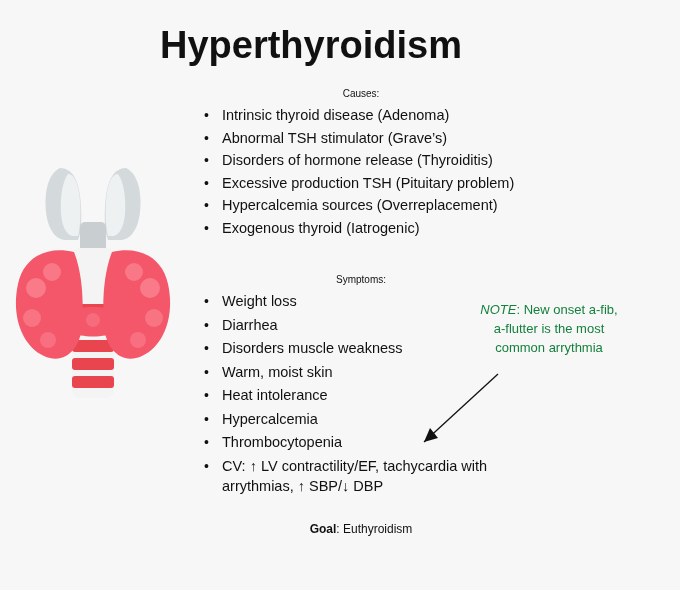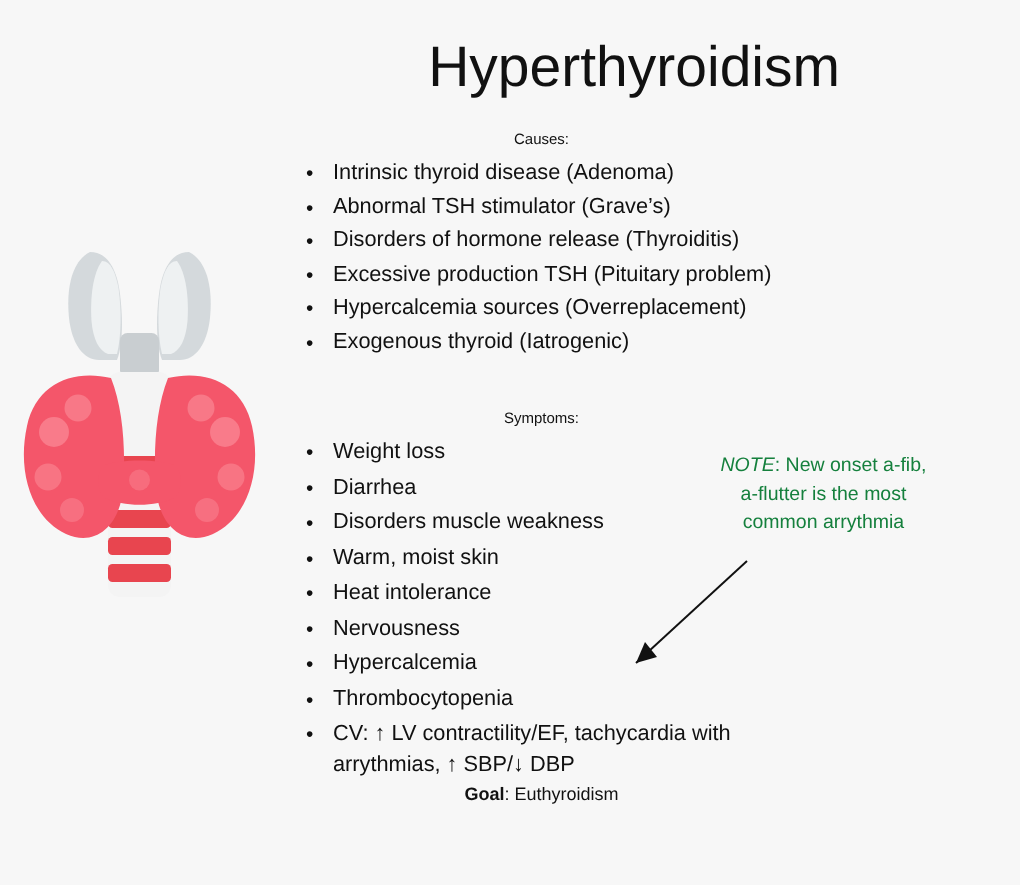--- a/index.html
+++ b/index.html
@@ -20,23 +20,23 @@
     width: 680px;
     height: 590px;
   }
 
   
   #title {
     position: absolute;
     top: 24px;
     left: 160px;
     width: 400px;
-    text-align: right;
+    text-align: left;
     font-size: 38px;
-    font-weight: 400;
+    font-weight: 700;
     letter-spacing: 0px;
     color: #111;
   }
 
   
   #thyroid-illustration {
     position: absolute;
     left: 8px;
     top: 160px;
     width: 170px;
@@ -182,21 +182,20 @@
     </div>
 
     <div id="symptoms-block">
       <div class="section-heading" id="symptoms-heading">Symptoms:</div>
       <ul class="bullets" id="symptoms-list">
         <li>Weight loss</li>
         <li>Diarrhea</li>
         <li>Disorders muscle weakness</li>
         <li>Warm, moist skin</li>
         <li>Heat intolerance</li>
-        <li>Nervousness</li>
         <li>Hypercalcemia</li>
         <li>Thrombocytopenia</li>
         <li class="cv-item">
           <span>CV: ↑ LV contractility/EF, tachycardia with</span><br>
           <span>arrythmias, ↑ SBP/↓ DBP</span>
         </li>
       </ul>
     </div>
 
   </div>

